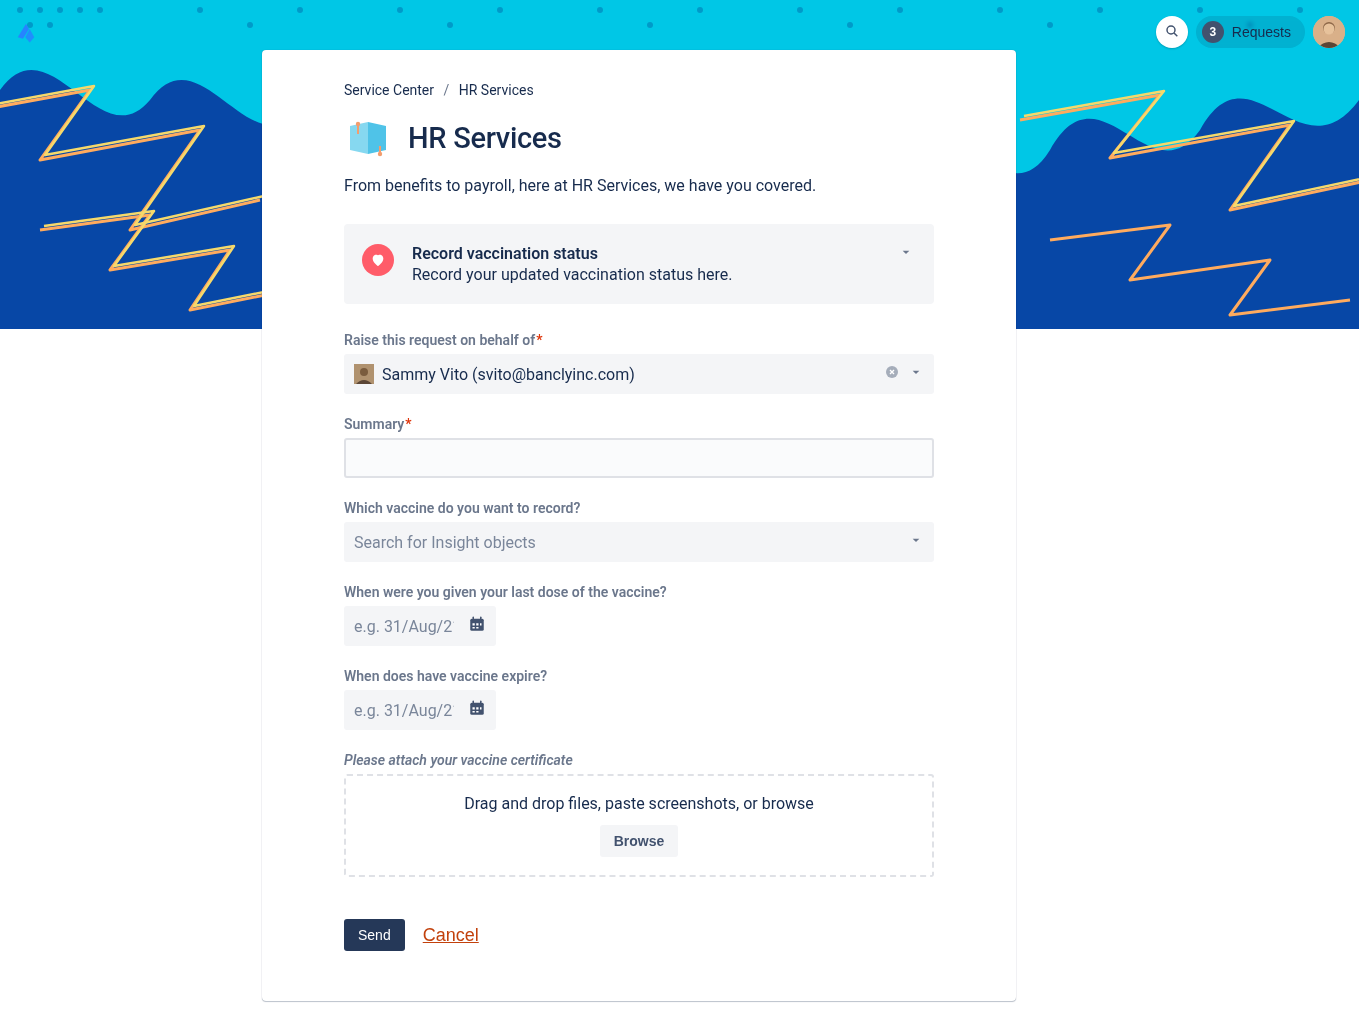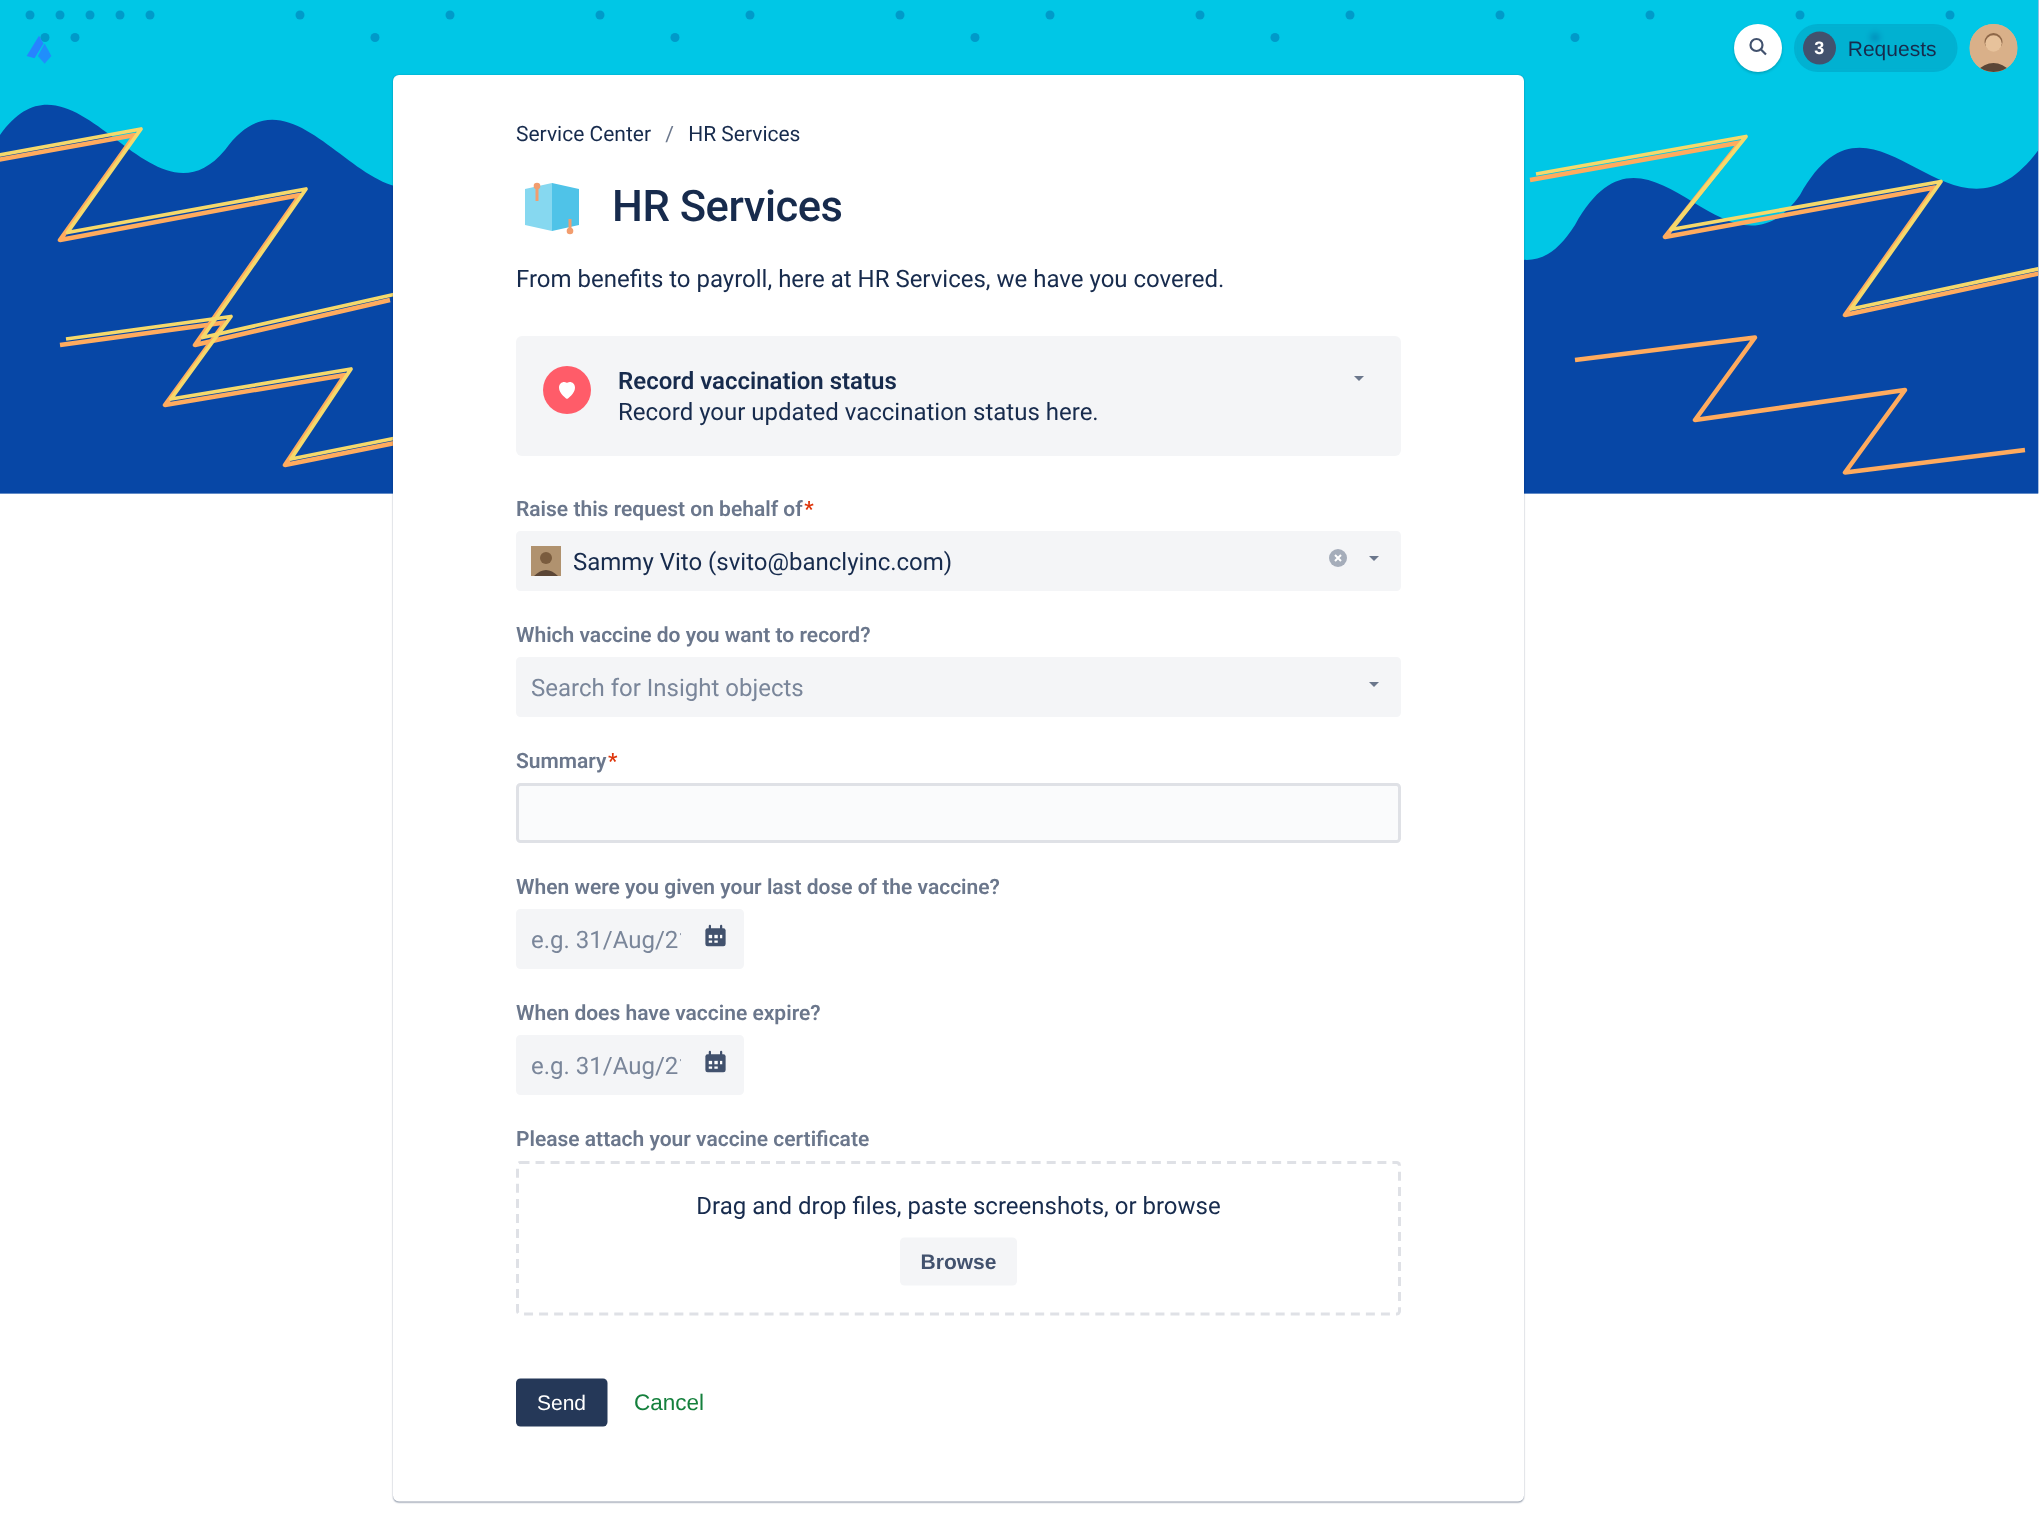--- a/index.html
+++ b/index.html
@@ -77,21 +77,21 @@
   .header-icon {
     width: 48px; height: 48px;
     display: flex; align-items: center; justify-content: center;
   }
   .page-title { font-size: 29px; font-weight: 500; color: #172B4D; letter-spacing: -0.3px; }
   .page-desc { font-size: 16px; color: #172B4D; margin-bottom: 29px; }
   .section-label {
     font-size: 14px; font-weight: 600; color: #6B778C;
     margin-bottom: 6px;
   }
-  .section-label.tight { color: #6B778C; }
+  .section-label.tight { color: #6B778C; font-style: italic; }
   .section-label .req { color: #DE350B; margin-left: 1px; }
   .request-type-box {
     background: #F4F5F7;
     border-radius: 4px;
     padding: 20px 20px 20px 18px;
     display: flex; gap: 18px;
     margin-bottom: 28px;
     cursor: pointer;
   }
   .rt-icon {
@@ -148,22 +148,22 @@
     background: #F4F5F7; border: none; border-radius: 3px;
     padding: 8px 14px; font-size: 14px; font-weight: 700; color: #42526E;
     cursor: pointer;
   }
   .actions { margin-top: 42px; display: flex; gap: 18px; align-items: center; }
   .send-btn {
     background: #253858; color: #fff; border: none; border-radius: 3px;
     padding: 8px 14px; font-size: 14px; font-weight: 500; cursor: pointer;
   }
   .cancel-btn {
-    background: transparent; border: none; color: #15803d;
-    font-size: 15px; font-weight: 500; cursor: pointer;
+    background: transparent; border: none; color: #c2410c;
+    font-size: 18px; font-weight: 500; cursor: pointer; text-decoration: underline;
   }
 </style>
 </head>
 <body>
 
 <div class="banner">
   <svg viewBox="0 0 1359 329" preserveAspectRatio="xMidYMid slice">
     <rect width="1359" height="329" fill="#0747A6"></rect>
 
     <path d="M0 0 H1359 V100 C1300 180 1250 40 1200 130 C1150 200 1100 60 1050 150 C1000 230 950 70 900 170 C850 240 800 80 750 180 C700 250 650 60 600 150 C550 220 500 50 450 140 C400 210 350 40 300 110 C250 170 200 30 150 100 C100 160 50 20 0 90 Z" fill="#00C7E6"></path>
@@ -305,36 +305,36 @@
       </span>
       <span class="chev">
         <svg width="16" height="16" viewBox="0 0 24 24" fill="#6B778C">
             <path d="M7 10l5 5 5-5z"></path>
           </svg>
       </span>
     </div>
   </div>
 
   <div class="field-block">
+    <div class="section-label">
+      <span>Summary</span><span class="req">*</span>
+    </div>
+    <input type="text" class="text-input" style="">
+  </div>
+
+  <div class="field-block">
     <div class="section-label">Which vaccine do you want to record?</div>
     <div class="select-box">
       <span class="val placeholder">Search for Insight objects</span>
       <span class="chev">
         <svg width="16" height="16" viewBox="0 0 24 24" fill="#6B778C">
             <path d="M7 10l5 5 5-5z"></path>
           </svg>
       </span>
     </div>
-  </div>
-
-  <div class="field-block">
-    <div class="section-label">
-      <span>Summary</span><span class="req">*</span>
-    </div>
-    <input type="text" class="text-input" style="">
   </div>
 
   <div class="field-block">
     <div class="section-label">When were you given your last dose of the vaccine?</div>
     <div class="date-row">
       <div class="date-input">
         <input type="text" placeholder="e.g. 31/Aug/21" style="">
         <span class="cal-icon">
           <svg width="18" height="18" viewBox="0 0 24 24" fill="currentColor">
               <rect x="3" y="5" width="18" height="16" rx="2"></rect>

